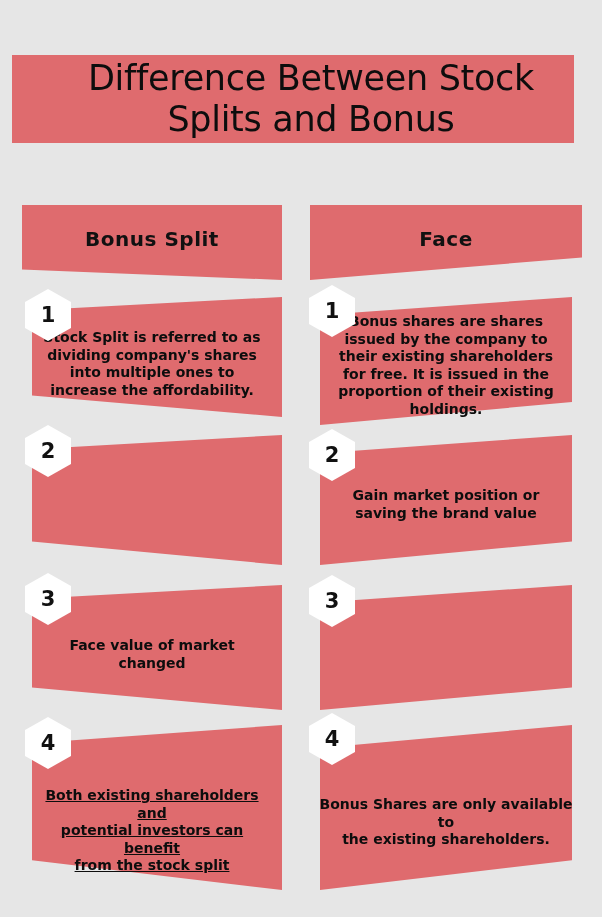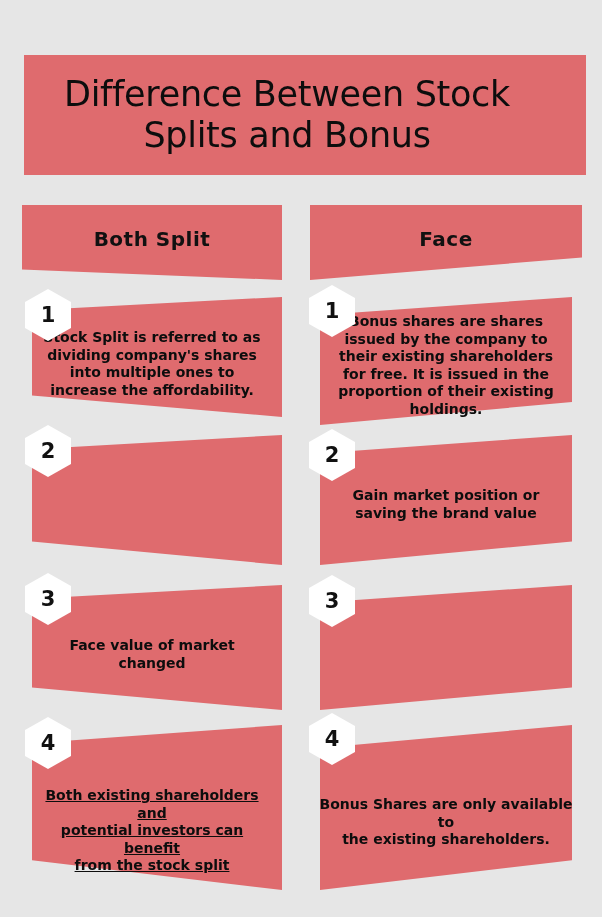--- a/index.html
+++ b/index.html
@@ -18,28 +18,28 @@
   .infographic {
     position: relative;
     width: 602px;
     height: 917px;
     background: #e6e6e6;
   }
 
   
   .title-banner {
     position: absolute;
-    left: 24px;
+    left: 12px;
     top: 55px;
     width: 562px;
-    height: 120px;
+    height: 88px;
     background: #df6b6e;
     display: flex;
     align-items: center;
-    justify-content: flex-start;
+    justify-content: flex-end;
     text-align: center;
   }
   .title-text {
     font-family: "DejaVu Sans", "Liberation Sans", sans-serif;
     font-size: 35px;
     font-weight: 400;
     line-height: 1.17;
     color: #0d0d0d;
     letter-spacing: -0.3px;
     padding: 0 40px;
@@ -143,21 +143,21 @@
 
   <div class="title-banner">
     <div class="title-text">Difference Between Stock
 Splits and Bonus</div>
   </div>
 
   <div class="columns">
 
     <div class="column column-left">
       <div class="col-header left">
-        <span class="col-header-text">Both Split</span>
+        <span class="col-header-text">Bonus Split</span>
       </div>
 
       <div class="item item-l1" style="width:260px;height:120px;">
         <div class="card left" style="width:250px;height:120px;left:10px;"></div>
         <div class="card-text" style="top:32px;">Stock Split is referred to as
 dividing company's shares
 into multiple ones to
 increase the affordability.</div>
         <div class="badge" style="left:3px;top:-8px;">
           <span class="badge-num">1</span>

